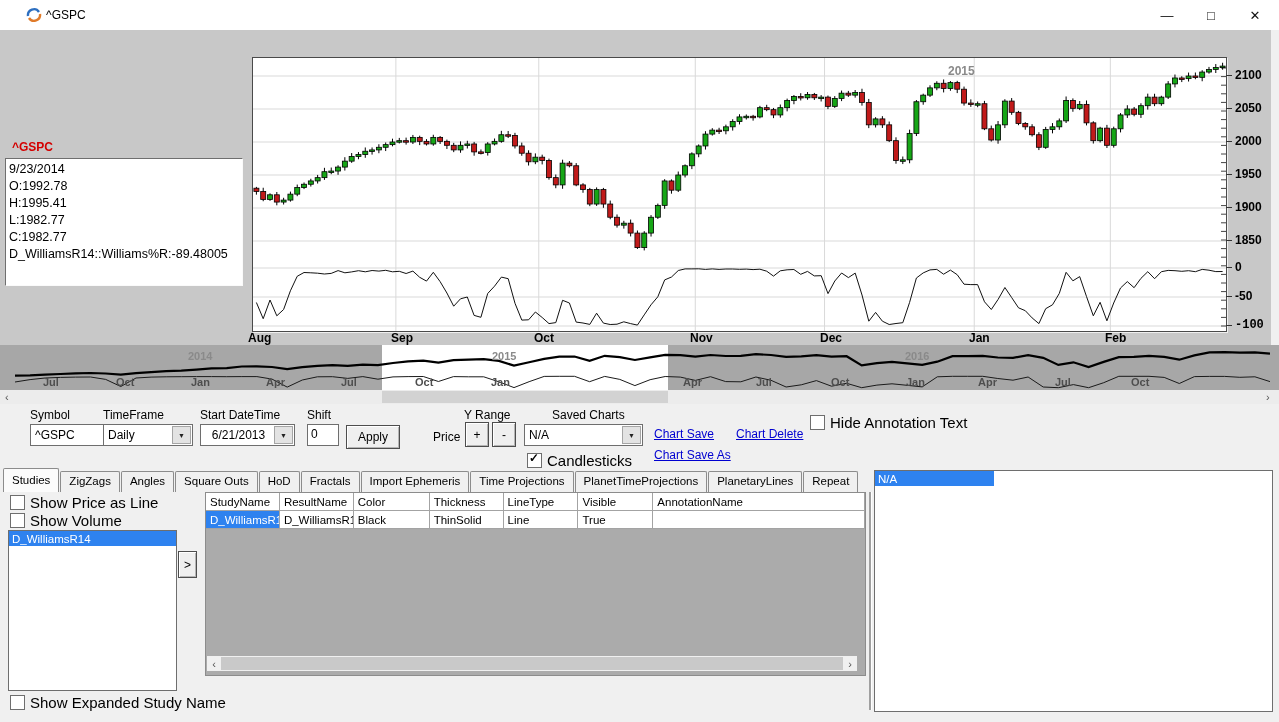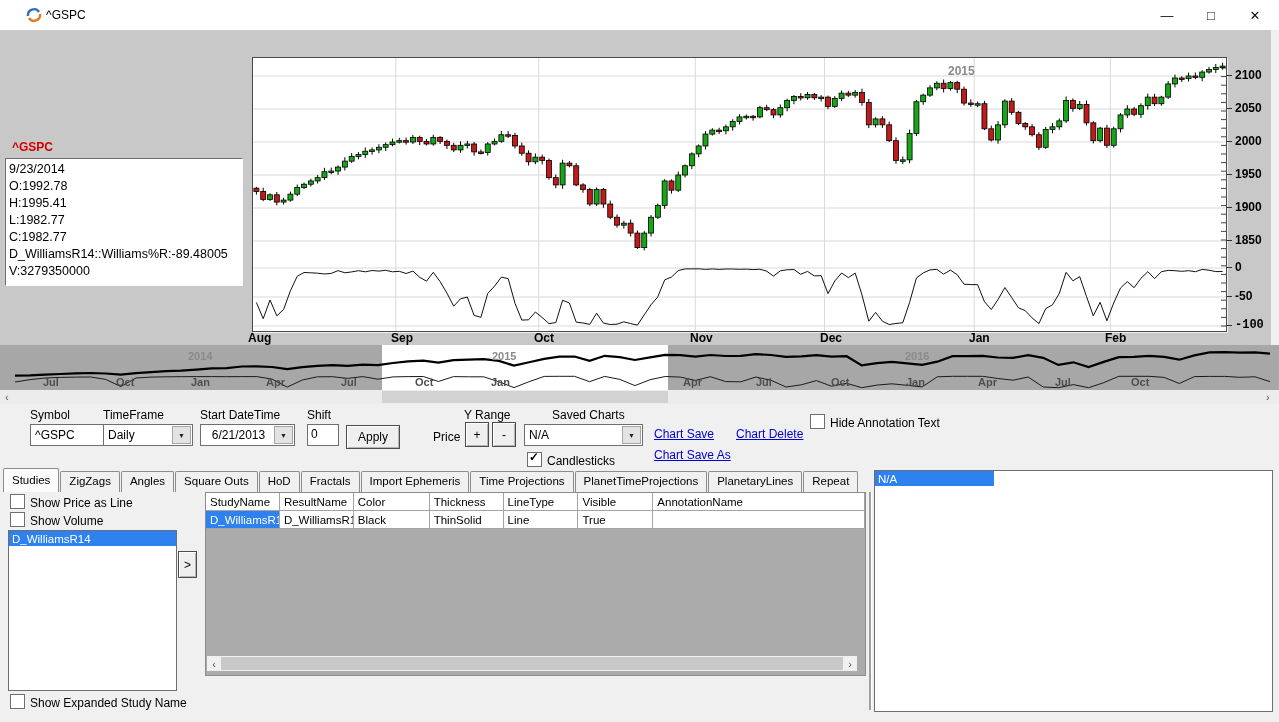--- a/index.html
+++ b/index.html
@@ -28,21 +28,21 @@
   .ns-arrow{position:absolute;top:0;font-size:11px;color:#555;line-height:14px;}
   .ns-thumb{position:absolute;top:1px;height:12px;background:#d2d2d2;}
   
   .lbl{position:absolute;font-size:12px;color:#000;white-space:nowrap;}
   .combo{position:absolute;height:22px;background:#fff;border:1px solid #6e6e6e;box-sizing:border-box;}
   .combo .val{position:absolute;left:4px;top:3px;font-size:12px;white-space:nowrap;}
   .combo.center .val{left:0;right:18px;text-align:center;}
   .combo .dd{position:absolute;right:1px;top:1px;bottom:1px;width:17px;background:#e3e3e3;border:1px solid #a5a5a5;display:flex;align-items:center;justify-content:center;font-size:7px;color:#222;}
   .tbox{position:absolute;height:22px;background:#fff;border:1px solid #6e6e6e;box-sizing:border-box;font-size:12px;padding:2px 3px;font-family:"Liberation Sans",sans-serif;}
   .btn{position:absolute;background:#efefef;border:1px solid #4d4d4d;box-shadow:inset 1px 1px 0 #ffffff,inset -1px -1px 0 #b5b5b5;font-size:12px;color:#000;display:flex;align-items:center;justify-content:center;box-sizing:border-box;}
-  .cb{position:absolute;font-size:12px;color:#000;white-space:nowrap;}
+  .cb{position:absolute;font-size:15px;color:#000;white-space:nowrap;}
   .cb .box{display:inline-block;width:13px;height:13px;background:#fff;border:1px solid #6e6e6e;margin-right:5px;vertical-align:-2px;position:relative;}
   .cb.checked .box::after{content:"✓";position:absolute;left:1px;top:-2px;font-size:12px;font-weight:bold;color:#000;line-height:13px;}
   .link{position:absolute;font-size:12px;color:#0000d0;text-decoration:underline;white-space:nowrap;cursor:pointer;}
   
   .tabbar{position:absolute;left:3px;top:470px;height:22px;display:flex;align-items:flex-end;}
   .tab{font-size:11.5px;color:#000;background:#f0f0f0;border:1px solid #8c8c8c;border-bottom:none;border-radius:2px 2px 0 0;padding:3px 8px 3px;margin-right:1px;height:14px;white-space:nowrap;}
   .tab.selected{background:#fbfbfb;padding-top:5px;height:15px;font-weight:normal;}
   
   .listbox{position:absolute;background:#fff;border:1px solid #6e6e6e;overflow:hidden;}
   .list-item{font-size:11.5px;color:#000;padding:2px 3px 1px;white-space:nowrap;}
@@ -447,21 +447,20 @@
       <div class="xmonth-lbl" style="left:1105px;">Feb</div>
     </div>
   <div class="info-symbol">^GSPC</div>
   <div class="info-box" id="info-box">
       <div class="info-line">9/23/2014</div>
       <div class="info-line">O:1992.78</div>
       <div class="info-line">H:1995.41</div>
       <div class="info-line">L:1982.77</div>
       <div class="info-line">C:1982.77</div>
       <div class="info-line">D_WilliamsR14::Williams%R:-89.48005</div>
-      <div class="info-line">V:3279350000</div>
     </div>
 
   <div class="navigator" id="navigator">
       <svg width="1279" height="45">
         <rect x="0" y="0" width="1279" height="45" fill="#a7a7a7"></rect>
         <rect x="382" y="0" width="286" height="45" fill="#ffffff"></rect>
         <polyline points="15.0,30.6 30.1,30.3 45.2,29.6 60.4,29.0 75.5,28.3 90.6,28.0 105.7,28.5 120.8,29.6 136.0,28.1 151.1,27.2 166.2,26.2 181.3,25.7 196.4,24.6 211.6,23.4 226.7,23.1 241.8,21.5 256.9,21.3 272.0,22.0 287.2,24.1 302.3,22.1 317.4,20.8 332.5,20.2 347.7,20.8 362.8,19.7 377.9,20.2 393.0,18.0 408.1,16.4 423.3,15.6 438.4,17.7 453.5,15.2 468.6,14.6 483.7,14.2 498.9,15.9 514.0,20.6 529.1,17.3 544.2,13.9 559.3,11.7 574.5,11.5 589.6,15.9 604.7,10.8 619.8,12.2 634.9,15.0 650.1,12.3 665.2,9.9 680.3,10.2 695.4,11.7 710.5,10.0 725.7,11.0 740.8,10.8 755.9,9.2 771.0,10.0 786.1,11.9 801.3,11.3 816.4,10.2 831.5,11.7 846.6,11.2 861.7,20.4 876.9,18.1 892.0,16.9 907.1,18.4 922.2,19.8 937.3,16.7 952.5,11.2 967.6,11.1 982.7,10.8 997.8,12.5 1013.0,12.8 1028.1,10.2 1043.2,12.8 1058.3,19.9 1073.4,17.3 1088.6,22.1 1103.7,16.9 1118.8,12.1 1133.9,11.8 1149.0,10.8 1164.2,11.8 1179.3,14.7 1194.4,10.4 1209.5,7.3 1224.6,7.1 1239.8,7.7 1254.9,7.4 1270.0,8.6" fill="none" stroke="#000" stroke-width="2.2"></polyline>
         <polyline points="15.0,37.0 30.1,34.6 45.2,33.0 60.4,32.4 75.5,32.1 90.6,32.0 105.7,34.4 120.8,41.5 136.0,33.0 151.1,32.1 166.2,31.8 181.3,31.7 196.4,31.6 211.6,31.6 226.7,31.7 241.8,31.6 256.9,31.6 272.0,34.1 287.2,42.1 302.3,35.0 317.4,31.8 332.5,31.7 347.7,33.4 362.8,31.6 377.9,34.2 393.0,31.9 408.1,31.6 423.3,31.5 438.4,36.5 453.5,31.6 468.6,31.8 483.7,31.8 498.9,36.8 514.0,42.6 529.1,36.7 544.2,31.4 559.3,31.3 574.5,31.3 589.6,36.7 604.7,31.4 619.8,34.4 634.9,40.6 650.1,34.7 665.2,31.5 680.3,32.1 695.4,35.4 710.5,31.7 725.7,36.6 740.8,36.8 755.9,32.0 771.0,35.3 786.1,42.0 801.3,39.8 816.4,35.6 831.5,41.2 846.6,38.3 861.7,42.7 876.9,40.1 892.0,38.8 907.1,40.3 922.2,41.9 937.3,31.8 952.5,31.3 967.6,31.3 982.7,31.3 997.8,33.5 1013.0,35.2 1028.1,32.0 1043.2,42.0 1058.3,42.7 1073.4,39.6 1088.6,42.7 1103.7,37.7 1118.8,31.3 1133.9,31.3 1149.0,31.3 1164.2,32.4 1179.3,38.5 1194.4,31.6 1209.5,31.4 1224.6,31.4 1239.8,32.3 1254.9,31.8 1270.0,36.6" fill="none" stroke="#1a1a1a" stroke-width="1"></polyline>
       </svg>
       <div class="nav-year" style="left:188px;top:5px;">2014</div>

